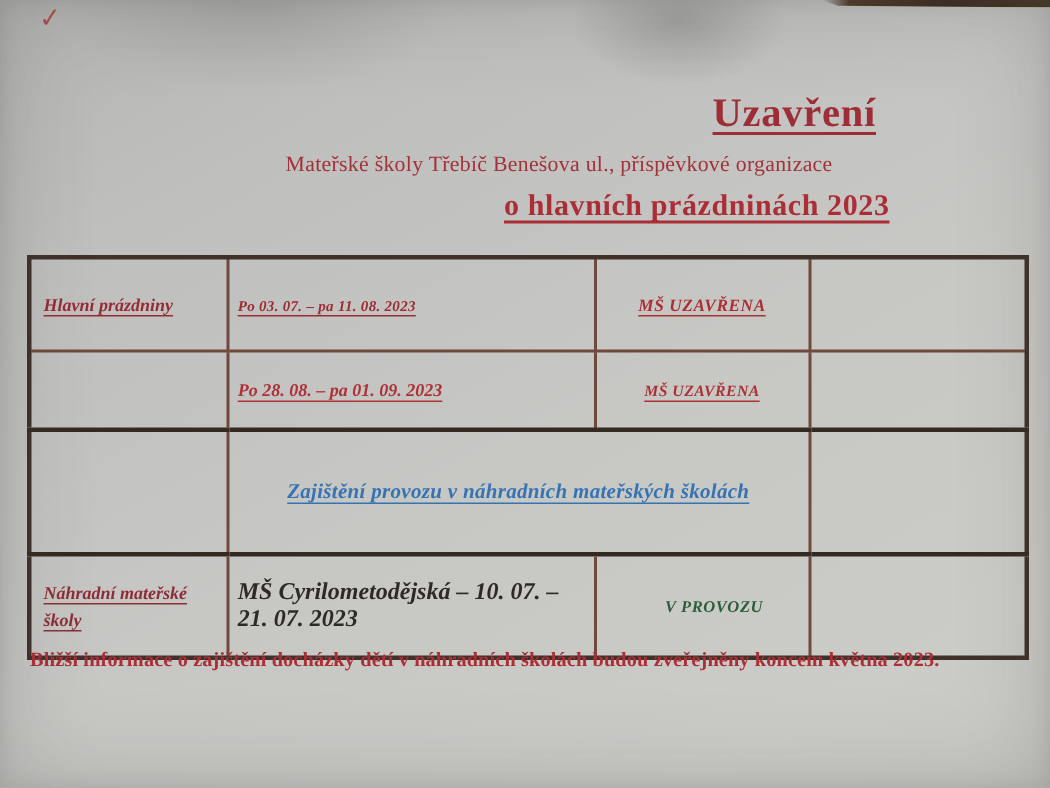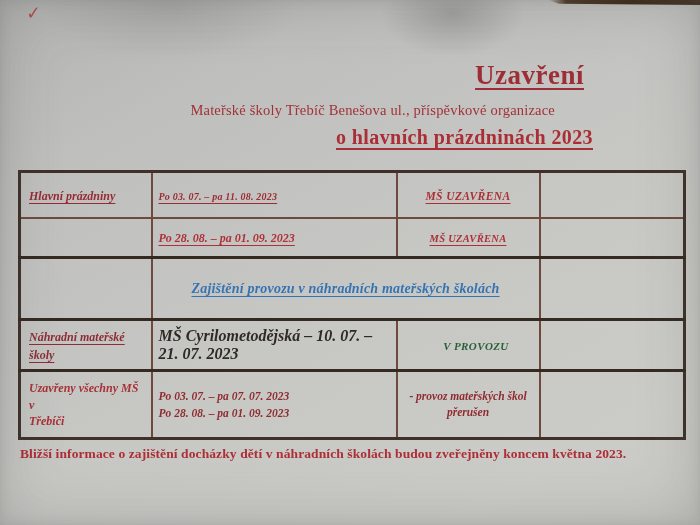--- a/index.html
+++ b/index.html
@@ -77,21 +77,21 @@
   .status-red-sm{color:#ad3036;font-size:10.5px;letter-spacing:.3px;}
   .blue-head{color:#3673b4;font-size:14px;letter-spacing:.2px;}
   .lbl-nahradni{color:#8e2d38;font-size:12px;}
   .school-black{color:#2e2a28;font-size:16px;}
   .status-green{color:#2c5d3b;font-size:11px;letter-spacing:.4px;margin-left:16px;}
   .lbl-uzavreny{color:#a93138;font-size:12px;line-height:1.35;}
   .period-7{color:#8f2c31;font-size:11.5px;line-height:1.45;}
   .status-7{color:#8f2c31;font-size:11.5px;line-height:1.35;}
   
   .footnote{
-    position:absolute;left:20px;top:446px;width:672px;
+    position:absolute;left:20px;top:432px;width:672px;
     font-size:13.5px;font-weight:bold;color:#ac2e37;white-space:nowrap;
     letter-spacing:.1px;
   }
 </style>
 </head>
 <body>
 
 <div class="photo">
   <div class="smudge"></div>
   <div class="smudge2"></div>
@@ -144,34 +144,19 @@
         <span class="b u lbl-nahradni">Náhradní mateřské školy</span>
       </td>
       <td>
         <span class="b school-black">MŠ Cyrilometodějská – 10. 07. – 21. 07. 2023</span>
       </td>
       <td class="center">
         <span class="b status-green">V PROVOZU</span>
       </td>
       <td></td>
     </tr>
-    <tr style="height:46px" class="thick-top">
-      <td class="c-left">
-        <div class="b lbl-uzavreny">Uzavřeny všechny MŠ v</div>
-        <div class="b lbl-uzavreny">Třebíči</div>
-      </td>
-      <td>
-        <div class="b period-7">Po 03. 07.  – pa 07. 07. 2023</div>
-        <div class="b period-7">Po 28. 08. – pa 01. 09. 2023</div>
-      </td>
-      <td class="center">
-        <div class="b status-7">- provoz mateřských škol</div>
-        <div class="b status-7">přerušen</div>
-      </td>
-      <td></td>
-    </tr>
   </tbody>
     </table>
 
   <div class="footnote">Bližší informace o zajištění docházky dětí v náhradních školách budou zveřejněny koncem května 2023.</div>
 
   <div class="vignette"></div>
 </div>
 
 </body></html>

